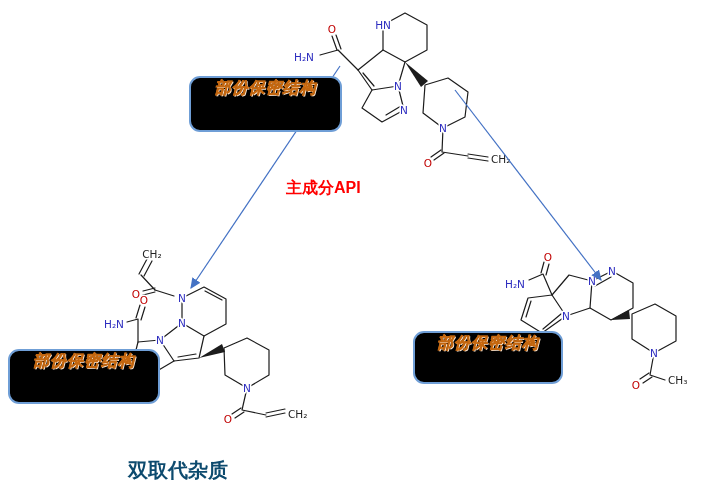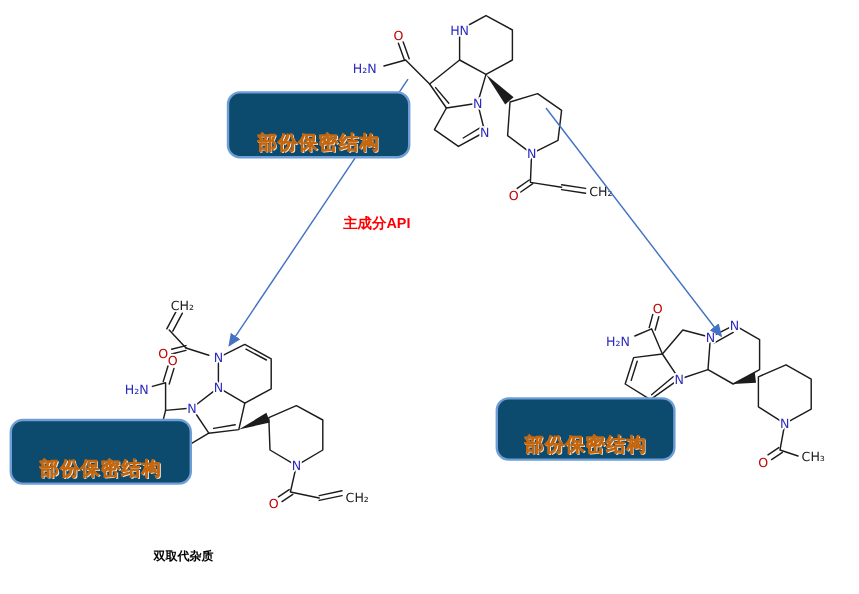--- a/index.html
+++ b/index.html
@@ -9,27 +9,27 @@
   .bond{stroke:#1c1c1c;stroke-width:1.2;fill:none;stroke-linecap:round;stroke-linejoin:round;}
   .wedge{fill:#1c1c1c;stroke:none;}
   text.atom{font-size:10.5px;font-family:"DejaVu Sans",sans-serif;text-anchor:middle;
             paint-order:stroke;stroke:#ffffff;stroke-width:3px;stroke-linejoin:round;}
   text.atom.start{text-anchor:start;}
   .atom-n{fill:#2b2bbf;}
   .atom-o{fill:#c00000;}
   .atom-c{fill:#222222;}
   .overlay{position:absolute;left:0;top:0;pointer-events:none;}
   .arrow{stroke:#4472c4;stroke-width:1.2;}
-  .callout{position:absolute;border:2px solid #6f9ed6;border-radius:11px;background:#0c4a6e;
-           display:flex;align-items:flex-end;justify-content:center;box-sizing:border-box;}
+  .callout{position:absolute;border:2px solid #6f9ed6;border-radius:11px;background:#000000;
+           display:flex;align-items:flex-start;justify-content:center;box-sizing:border-box;font-style:italic;}
   .callout span{color:#ef8123;font-weight:bold;font-size:16px;letter-spacing:1px;
                 -webkit-text-stroke:0.5px #c2660f;text-shadow:1px 1px 0 #fbe6d2;white-space:nowrap;}
   .lbl{position:absolute;font-weight:bold;white-space:nowrap;}
-  .lbl-api{color:#ff0000;font-size:12px;}
-  .lbl-imp{color:#000000;font-size:10px;}
+  .lbl-api{color:#ff0000;font-size:16px;}
+  .lbl-imp{color:#0c4a6e;font-size:20px;}
 </style>
 </head>
 <body>
 
 <div class="canvas">
 
   <svg class="struct" style="left:280px;top:5px;" width="260" height="170" viewBox="0 0 260 170">
     <g>
 
       <path class="bond" d="M103,20 L125,8 L147,20 L147,45 L125,57 L103,45 Z"></path>

